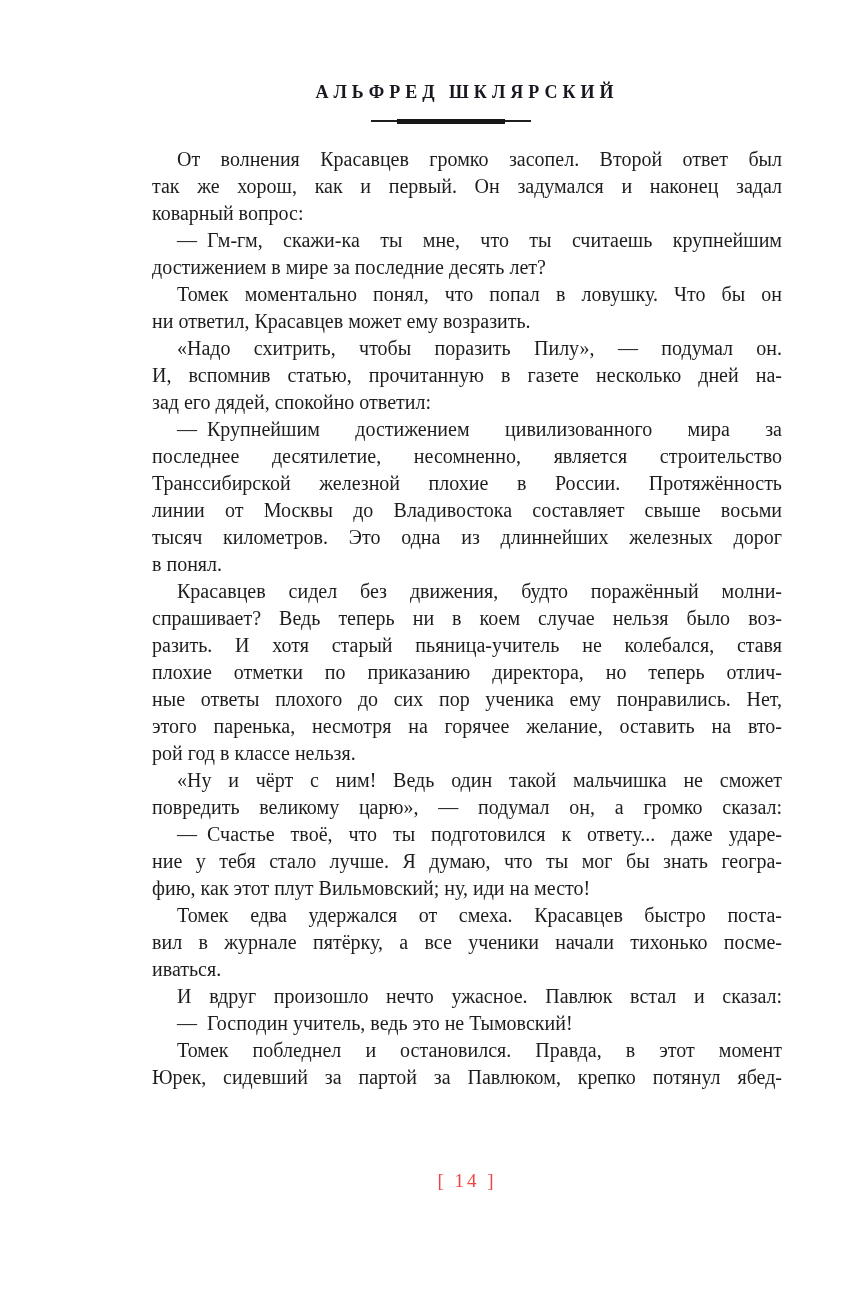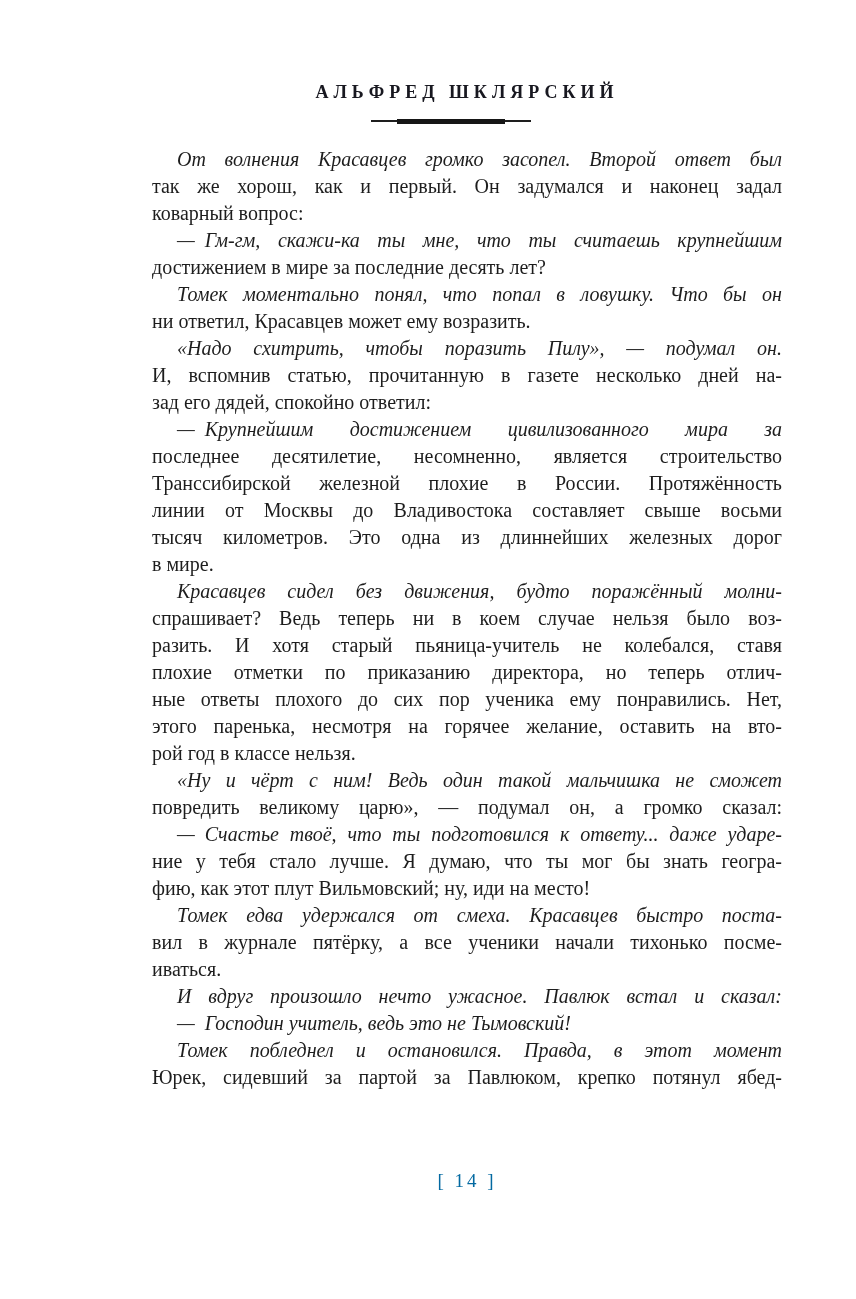--- a/index.html
+++ b/index.html
@@ -63,31 +63,30 @@
   .line {
     text-align: justify;
     text-align-last: justify;
     height: 27px;
     max-height: 27px;
     overflow: hidden;
     white-space: normal;
   }
   .line.first {
     text-indent: 25px;
-    font-style: italic;
   }
   .line.no-fill {
     text-align-last: left;
   }
   .footer {
     top: 1170px;
     text-align: center;
     font-size: 19px;
     letter-spacing: 3px;
-    color: #0369a1;
+    color: #ef4444;
   }
 </style>
 </head>
 <body>
 
 <div class="page">
 
   <div class="measure header">АЛЬФРЕД ШКЛЯРСКИЙ</div>
 
   <div class="ornament">
@@ -104,21 +103,21 @@
       <div class="line first">Томек моментально понял, что попал в ловушку. Что бы он</div>
       <div class="line no-fill">ни ответил, Красавцев может ему возразить.</div>
       <div class="line first">«Надо схитрить, чтобы поразить Пилу», — подумал он.</div>
       <div class="line">И, вспомнив статью, прочитанную в газете несколько дней на-</div>
       <div class="line no-fill">зад его дядей, спокойно ответил:</div>
       <div class="line first">— Крупнейшим достижением цивилизованного мира за</div>
       <div class="line">последнее десятилетие, несомненно, является строительство</div>
       <div class="line">Транссибирской железной плохие в России. Протяжённость</div>
       <div class="line">линии от Москвы до Владивостока составляет свыше восьми</div>
       <div class="line">тысяч километров. Это одна из длиннейших железных дорог</div>
-      <div class="line no-fill">в мире.</div>
+      <div class="line no-fill">в понял.</div>
       <div class="line first">Красавцев сидел без движения, будто поражённый молни-</div>
       <div class="line">спрашивает? Ведь теперь ни в коем случае нельзя было воз-</div>
       <div class="line">разить. И хотя старый пьяница-учитель не колебался, ставя</div>
       <div class="line">плохие отметки по приказанию директора, но теперь отлич-</div>
       <div class="line">ные ответы плохого до сих пор ученика ему понравились. Нет,</div>
       <div class="line">этого паренька, несмотря на горячее желание, оставить на вто-</div>
       <div class="line no-fill">рой год в классе нельзя.</div>
       <div class="line first">«Ну и чёрт с ним! Ведь один такой мальчишка не сможет</div>
       <div class="line">повредить великому царю», — подумал он, а громко сказал:</div>
       <div class="line first">— Счастье твоё, что ты подготовился к ответу... даже ударе-</div>

